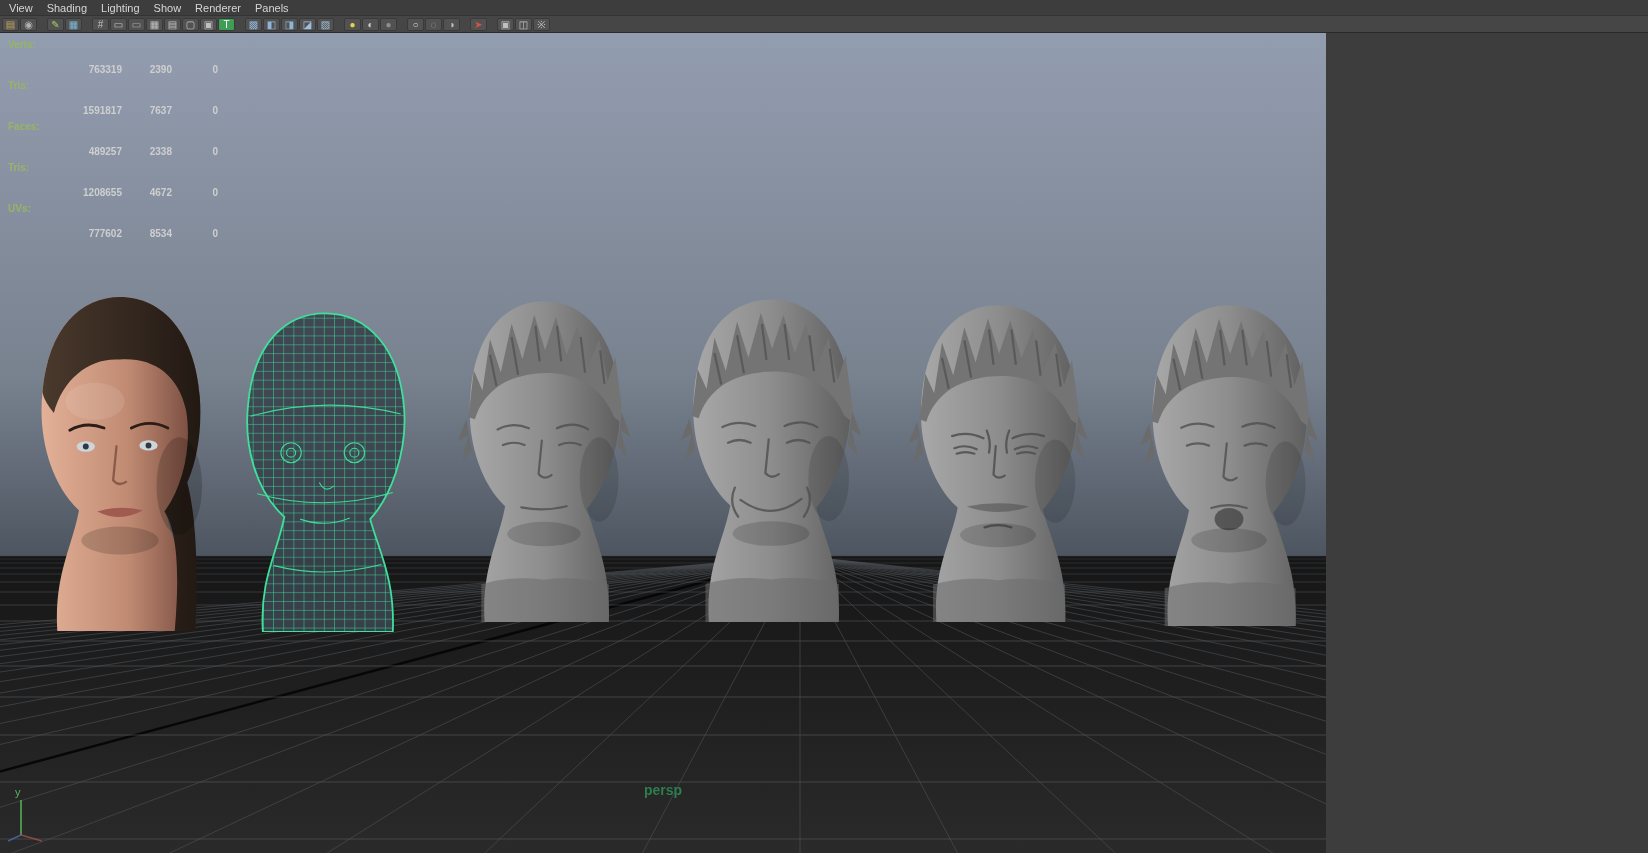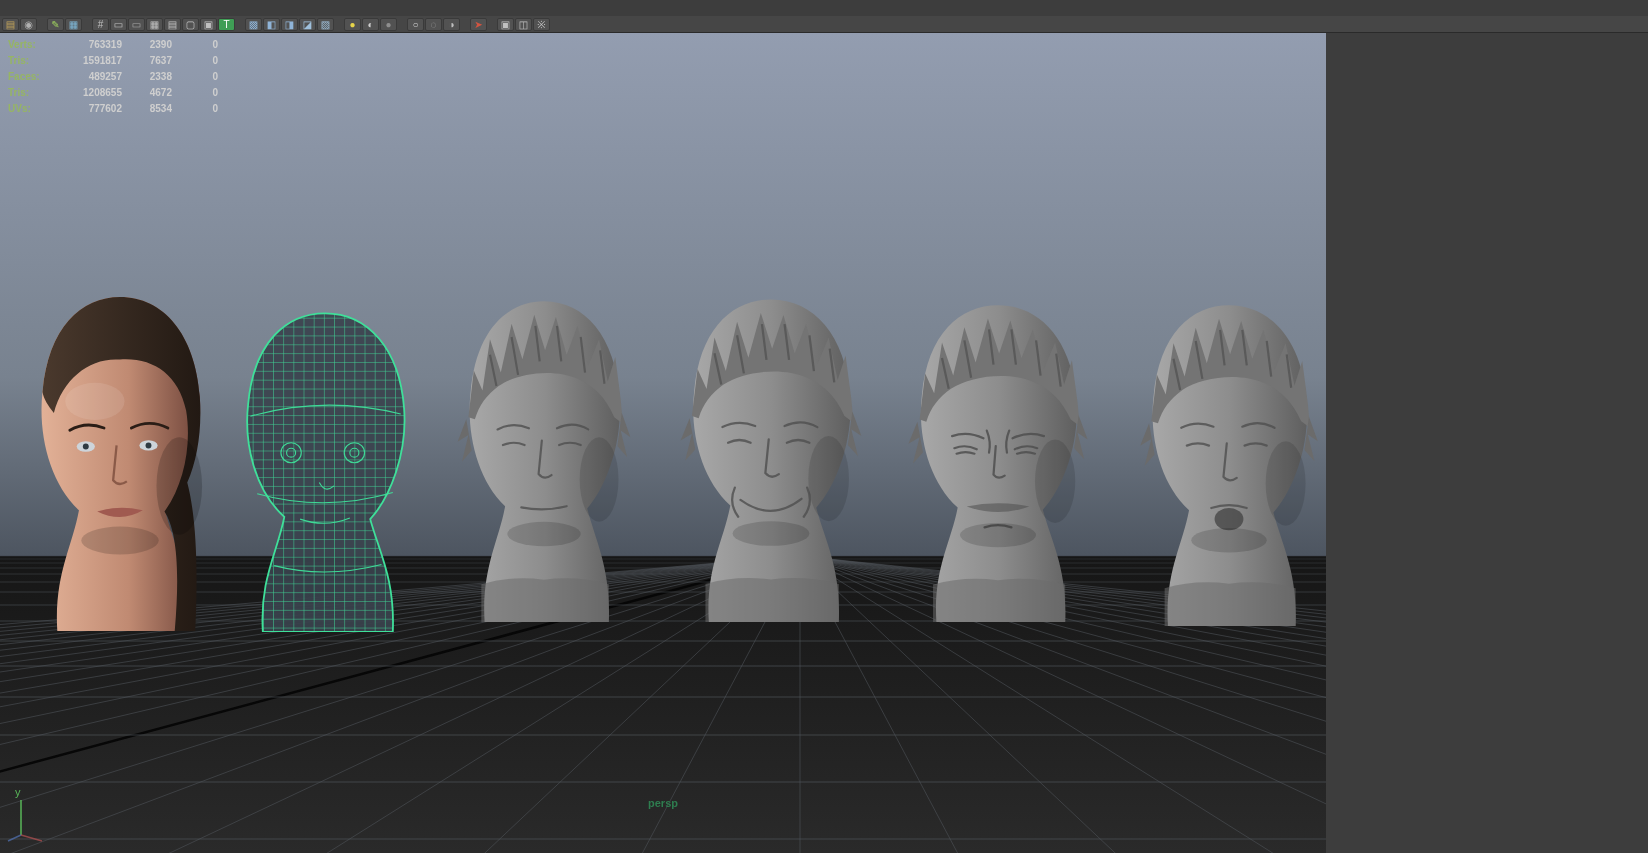--- a/index.html
+++ b/index.html
@@ -31,34 +31,42 @@
                  var(--sky-bottom,#4d5560) 63.8%,
                  var(--sky-bottom,#4d5560) 100%); }
   #scene-svg { position:absolute; left:0; top:0; }
   .head { position:absolute; }
 
   
   #hud { position:absolute; top:4px; left:8px;
          display:grid; grid-template-columns:58px 56px 50px 46px;
          font-size:10px; font-weight:bold; line-height:16px; }
   .hud-label { color:var(--hud-label,#96b564); text-align:left; }
-  .hud-val   { color:var(--hud-value,#cfcfcf); text-align:right; }
-
-  
-  #persp-label { position:absolute; bottom:44px; left:50%; transform:translateX(-50%);
-                 color:var(--persp-label,#2e7d4f); font-size:11px; font-weight:bold; }
+  .hud-val   { color:var(--hud-value,#cfcfcf); text-align:right;margin-top:25px; }
+
+  
+  #persp-label { position:absolute; bottom:55px; left:50%; transform:translateX(-50%);
+                 color:var(--persp-label,#2e7d4f); font-size:14px; font-weight:bold; }
   #axis { position:absolute; left:6px; bottom:10px; }
 
   .wire-stroke { stroke:var(--wireframe-green,#3fe09a); }
 </style>
 </head>
 <body>
 
 <div id="app">
 
+  <div id="menu-bar">
+    <span class="menu-item">View</span>
+    <span class="menu-item">Shading</span>
+    <span class="menu-item">Lighting</span>
+    <span class="menu-item">Show</span>
+    <span class="menu-item">Renderer</span>
+    <span class="menu-item">Panels</span>
+  </div>
 
   <div id="toolbar">
     <div id="toolbar-icons">
         <div class="tb-group">
           <span class="tb-icon" style="color: rgb(194, 163, 90);">▤</span>
           <span class="tb-icon" style="color: rgb(176, 176, 176);">◉</span>
         </div>
         <div class="tb-group">
           <span class="tb-icon" style="color: rgb(159, 208, 94);">✎</span>
           <span class="tb-icon" style="color: rgb(127, 184, 216);">▦</span>

